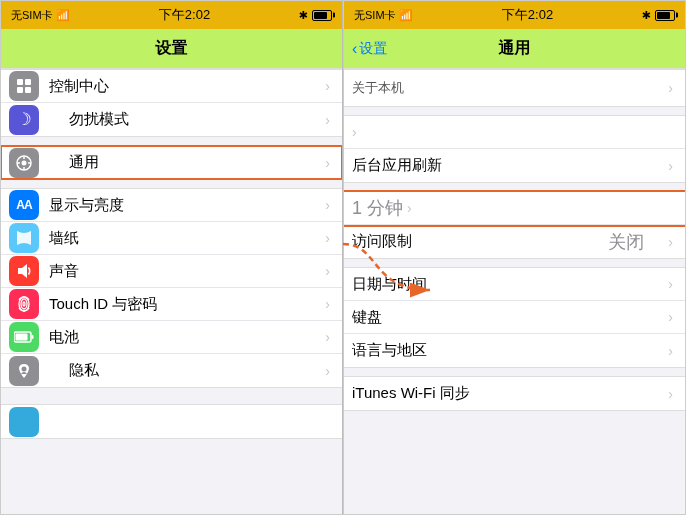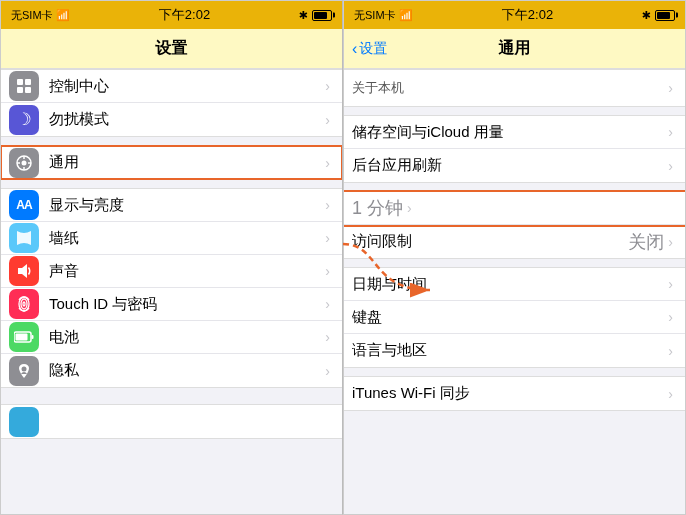--- a/index.html
+++ b/index.html
@@ -62,21 +62,21 @@
       top: 1px;
       bottom: 1px;
       width: 70%;
       background: #000;
       border-radius: 1px;
     }
 
     
     .nav-bar {
       height: 40px;
-      background: #fef9c3;
+      background: #bef264;
       border-bottom: 1px solid #ddd;
       display: flex;
       align-items: center;
       justify-content: center;
       position: relative;
       flex-shrink: 0;
     }
     .nav-title {
       font-size: 16px;
       font-weight: 600;
@@ -113,20 +113,21 @@
       align-items: center;
       height: 33px;
       padding: 0 12px 0 8px;
       border-bottom: 1px solid #e5e5ea;
       background: #fff;
       position: relative;
       cursor: pointer;
     }
     .list-item:last-child {
       border-bottom: none;
+      gap: 20px;
     }
     .list-item-icon {
       width: 30px;
       height: 30px;
       border-radius: 7px;
       margin-right: 10px;
       display: flex;
       align-items: center;
       justify-content: center;
       flex-shrink: 0;
@@ -372,21 +373,20 @@
       <div class="list-item" style="height:36px;">
         <span class="list-item-label" style="color:#555;font-size:13px;">关于本机</span>
         <span class="chevron">›</span>
       </div>
     </div>
 
     <div class="section-gap"></div>
 
     <div class="list-group">
       <div class="list-item">
-        <span class="list-item-label">储存空间与iCloud 用量</span>
         <span class="chevron">›</span>
       </div>
       <div class="list-item">
         <span class="list-item-label">后台应用刷新</span>
         <span class="chevron">›</span>
       </div>
     </div>
 
     <div class="section-gap"></div>
 

